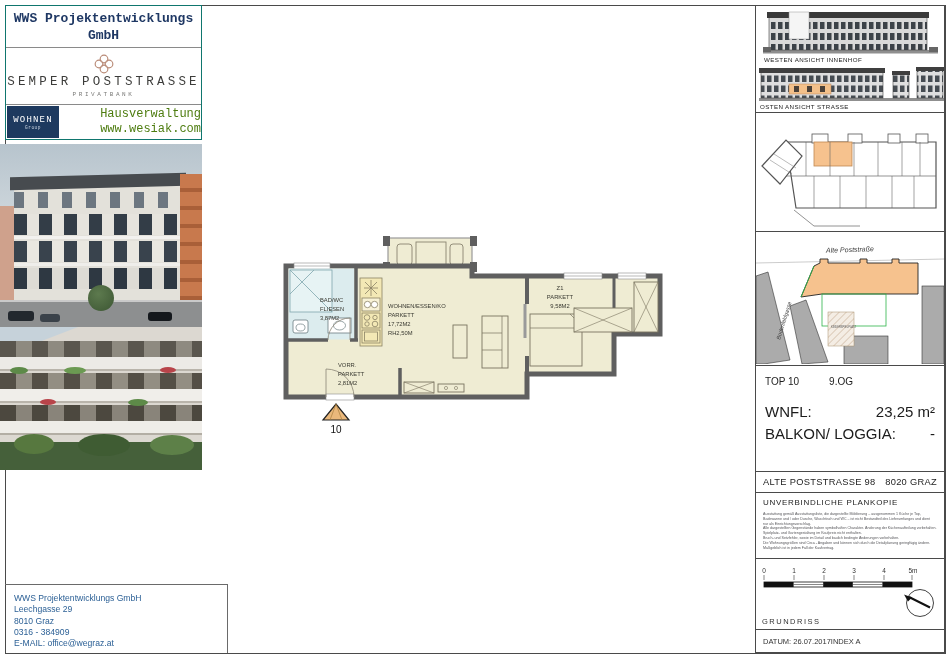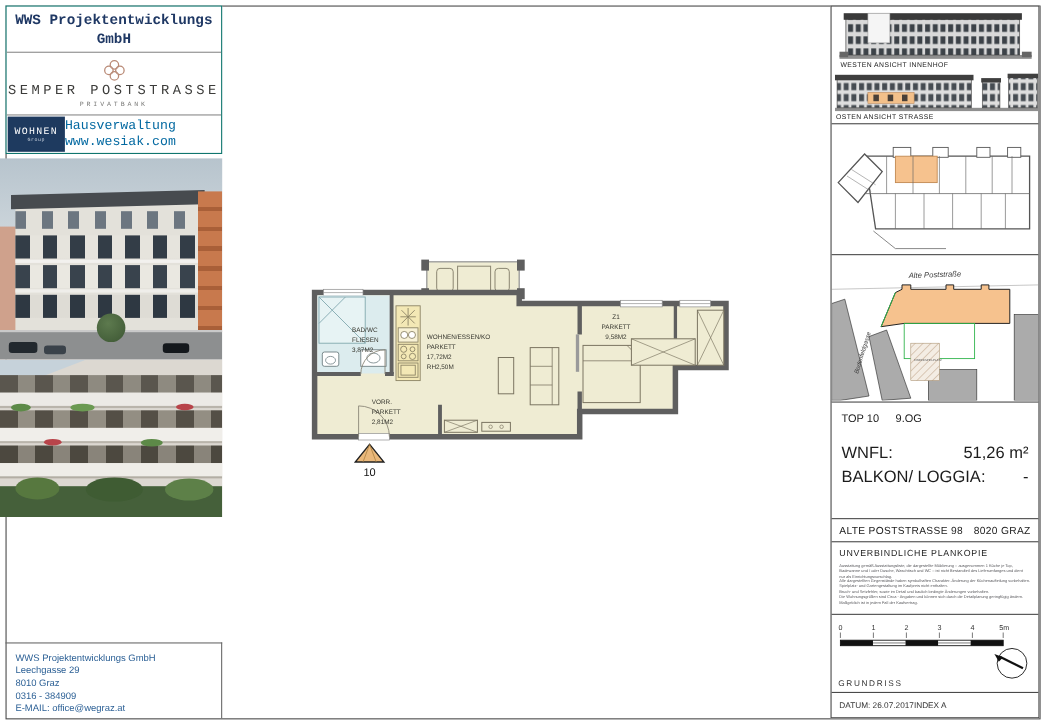--- a/index.html
+++ b/index.html
@@ -14,43 +14,43 @@
   .hrow{box-sizing:border-box;border-bottom:1px solid #8a8a8a;display:flex;flex-direction:column;align-items:center;justify-content:center;}
   .row-wws{height:42px;}
   .row-wws div{color:#1f3864;font-weight:bold;font-size:13px;line-height:17px;}
   .row-semper{height:57px;}
   .semper-name{font-size:12.5px;letter-spacing:3.2px;color:#3c3c3a;margin-top:1px;}
   .semper-sub{font-size:6px;letter-spacing:2.6px;color:#7a7a78;margin-top:2px;}
   .row-wesiak{height:34px;border-bottom:none;flex-direction:row;justify-content:flex-start;}
   .wesiak-box{width:52px;height:32px;background:#1e3a5f;margin-left:1px;display:flex;flex-direction:column;align-items:center;justify-content:center;flex:0 0 auto;}
   .wesiak-box .w1{color:#fff;font-size:9px;letter-spacing:1.2px;}
   .wesiak-box .w2{color:#cdd6e2;font-size:4.5px;letter-spacing:.5px;}
-  .wesiak-txt{flex:1;text-align:left;color:#0369a1;font-size:12px;line-height:15px;}
+  .wesiak-txt{flex:1;text-align:right;color:#4d7c0f;font-size:12px;line-height:15px;}
 
   
   .photo{position:absolute;left:0;width:202px;overflow:hidden;}
   .photo1{top:144px;height:183px;background:linear-gradient(#b7c4cd,#dfe4e7 70%);}
   .photo2{top:327px;height:143px;background:#dcd8d1;}
 
   
-  .contact{position:absolute;left:5px;top:584px;width:197px;height:69px;box-sizing:border-box;border-top:1px solid #6a6a6a;border-right:1px solid #6a6a6a;padding:8px 0 0 9px;}
+  .contact{position:absolute;left:5px;top:584px;width:223px;height:69px;box-sizing:border-box;border-top:1px solid #6a6a6a;border-right:1px solid #6a6a6a;padding:8px 0 0 9px;}
   .contact div{color:#2d6196;font-size:8.6px;line-height:11.3px;}
 
   
   .planSvg{position:absolute;left:270px;top:228px;width:410px;height:215px;}
   .plabel{font-size:5.8px;fill:#3a3a32;}
 
   
   .rightPanel{position:absolute;left:755px;top:5px;width:190px;height:648px;border:1px solid #4a4a4a;box-sizing:border-box;background:#fff;}
   .sec{position:relative;box-sizing:border-box;border-bottom:1px solid #4a4a4a;overflow:hidden;}
   .s1{height:107px;} .s2{height:119px;} .s3{height:134px;} .s4{height:106px;}
   .s5{height:21px;display:flex;align-items:center;justify-content:space-between;padding:0 7px;text-align:right;}
   .s6{height:71px;} .s7{height:66px;padding:5px 7px;} .s8{height:22px;border-bottom:none;display:flex;align-items:center;justify-content:flex-start;padding:0 7px;}
   .elev-label{position:absolute;font-size:6.2px;letter-spacing:.4px;color:#1c1c1c;}
-  .info-row1{margin:10px 0 16px 9px;font-size:10px;color:#1c1c1c;display:flex;gap:15px;}
+  .info-row1{margin:10px 0 16px 9px;font-size:10px;color:#1c1c1c;display:flex;gap:30px;}
   .info-row{display:flex;justify-content:space-between;margin:0 9px 5px 9px;font-size:15px;color:#1c1c1c;}
   .addr{font-size:9.3px;color:#1c1c1c;letter-spacing:.3px;}
   .legal-title{font-size:8px;letter-spacing:.7px;color:#1c1c1c;margin-bottom:5px;}
   .legal-line{font-size:3.6px;line-height:4.8px;color:#56565a;}
 </style>
 </head>
 <body>
 
 <div class="sheet">
   <div class="sheet-border"></div>
@@ -364,21 +364,21 @@
       </svg>
     </div>
 
     <div class="sec s4">
       <div class="info-row1">
         <span>TOP 10</span>
         <span>9.OG</span>
       </div>
       <div class="info-row">
         <span>WNFL:</span>
-        <span>51,26 m²</span>
+        <span>23,25 m²</span>
       </div>
       <div class="info-row">
         <span>BALKON/ LOGGIA:</span>
         <span>-</span>
       </div>
     </div>
 
     <div class="sec s5">
       <span class="addr">ALTE POSTSTRASSE 98</span>
       <span class="addr">8020 GRAZ</span>

